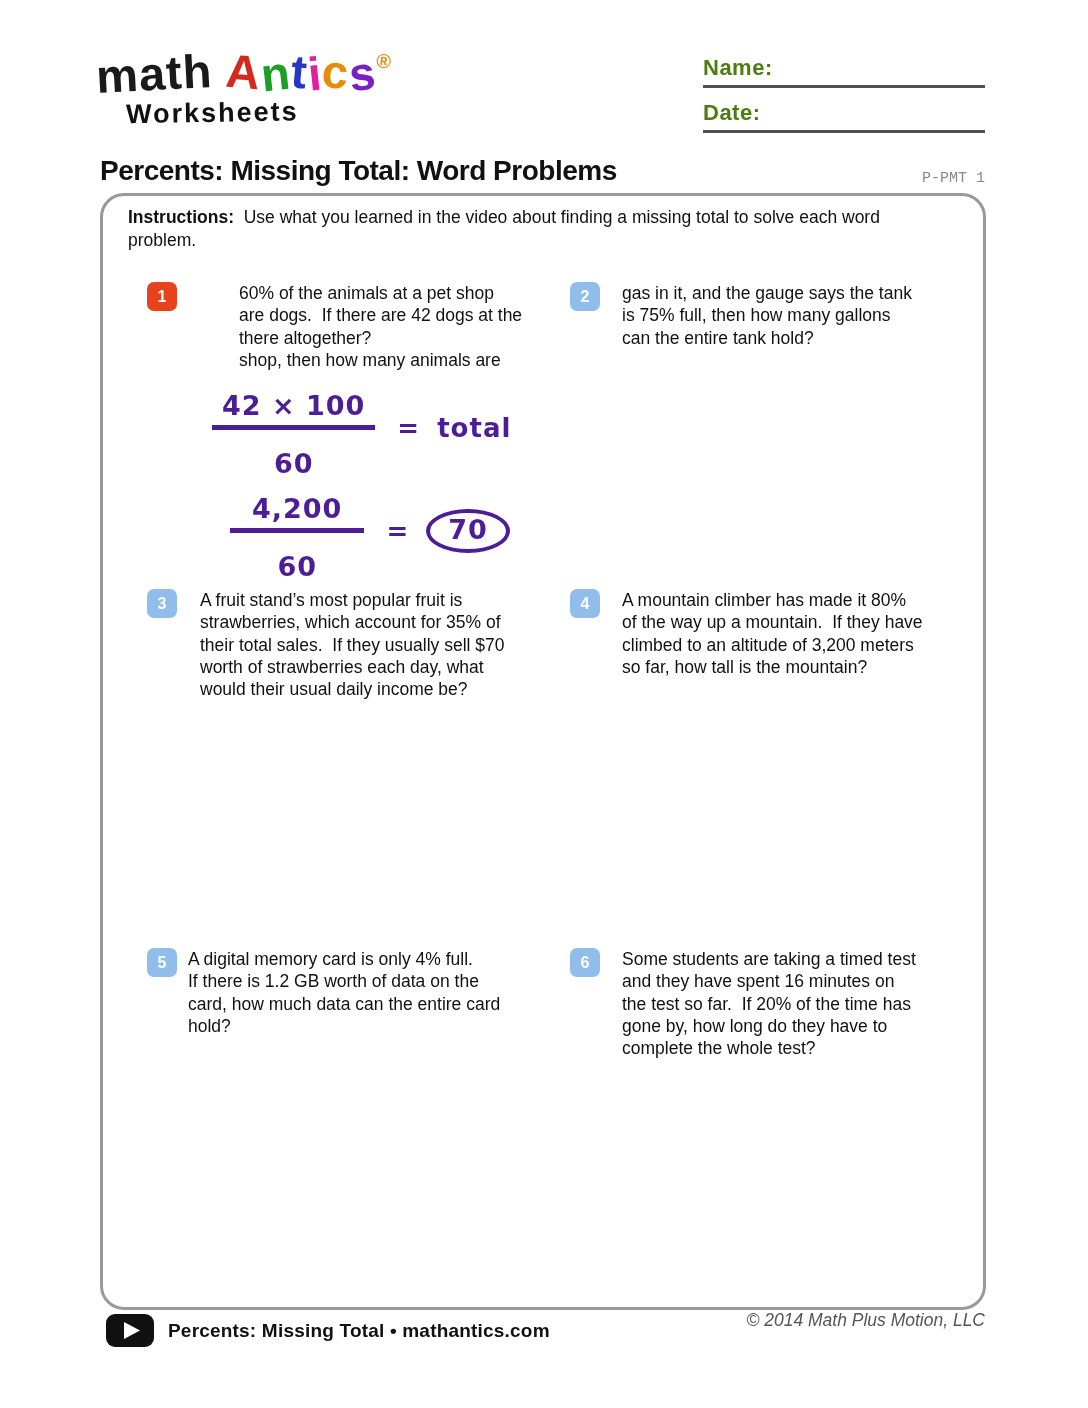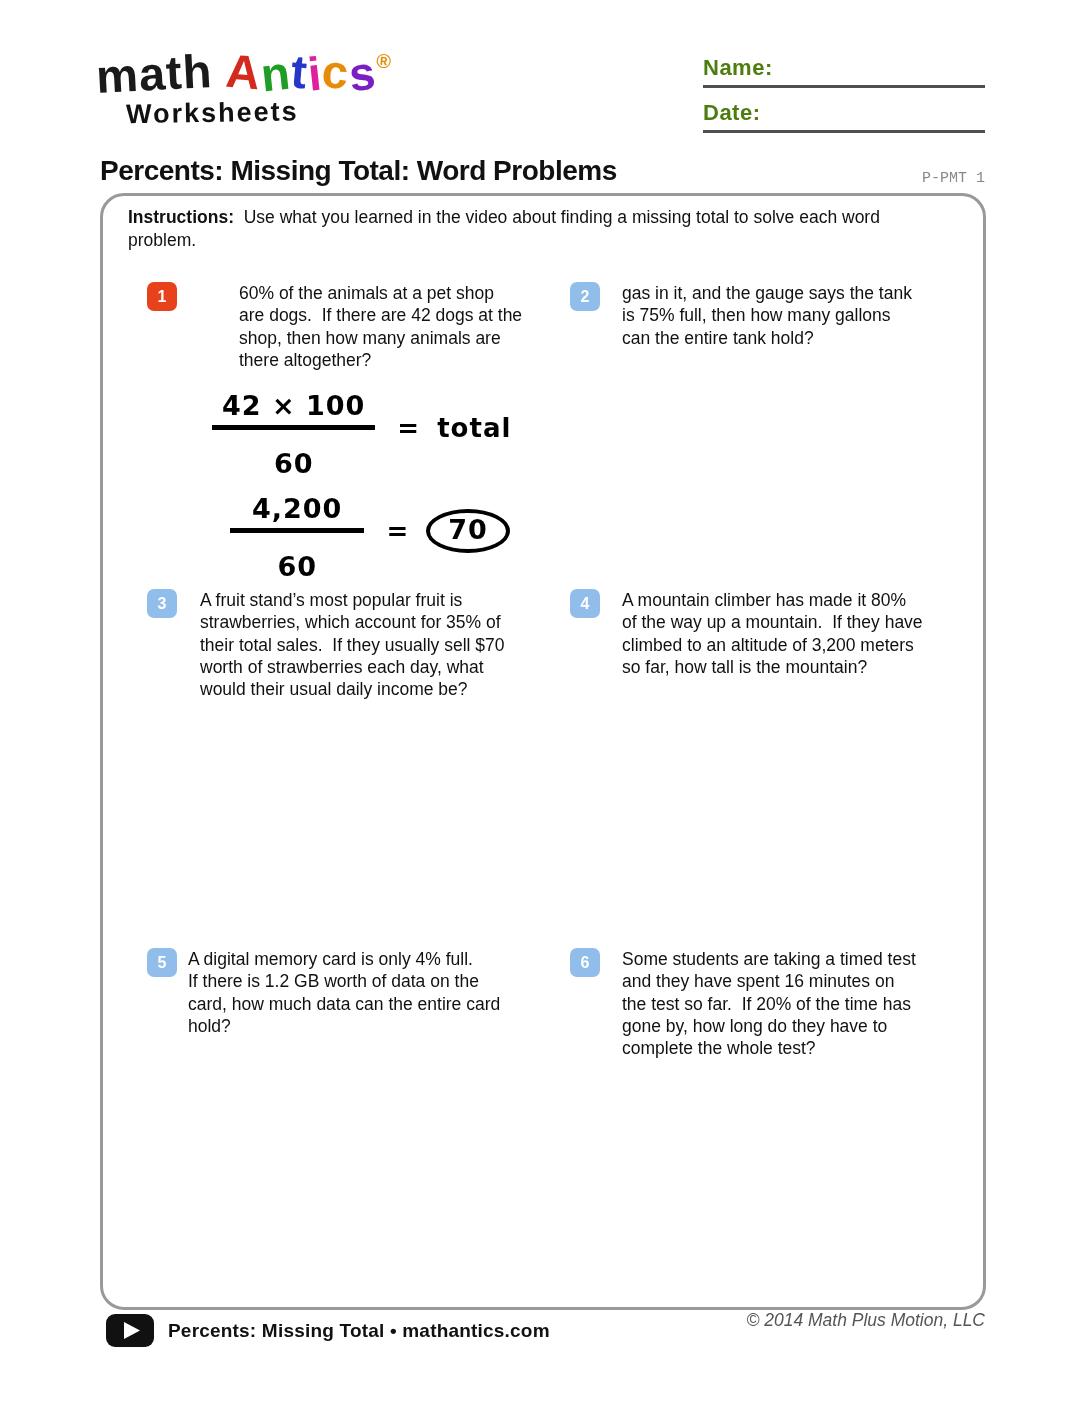--- a/index.html
+++ b/index.html
@@ -85,35 +85,35 @@
 
 <div class="main-box"></div>
 
 <div class="instructions"><b>Instructions:</b><span style="white-space:pre-wrap;">  Use what you learned in the video about finding a missing total to solve each word problem.</span></div>
 
 <div class="problem">
   <div class="badge" style="left: 147px; top: 282px; background-color: rgb(232, 66, 28);">1</div>
   <div class="ptext" style="left:216px; top:282px; width:305px;margin-left:23px;">
     <div>60% of the animals at a pet shop</div>
     <div>are dogs.  If there are 42 dogs at the</div>
+    <div>there altogether?</div>
     <div>shop, then how many animals are</div>
-    <div>there altogether?</div>
   </div>
 </div>
 
 <div class="problem">
   <div class="badge" style="left: 570px; top: 282px; background-color: rgb(145, 189, 234);">2</div>
   <div class="ptext" style="left:622px; top:282px; width:325px;">
     <div>gas in it, and the gauge says the tank</div>
     <div>is 75% full, then how many gallons</div>
     <div>can the entire tank hold?</div>
   </div>
 </div>
 
-<div class="work" style="color: #000000;">
+<div class="work" style="color: #4c1d95;">
   <div class="work-row">
     <span class="fraction">
       <span class="numer" style="border-color:inherit;">42 × 100</span>
       <span class="denom" style="display:block;">60</span>
     </span>
     <span class="eq">=</span>
     <span class="result">total</span>
   </div>
   <div class="work-row second">
     <span class="fraction">

